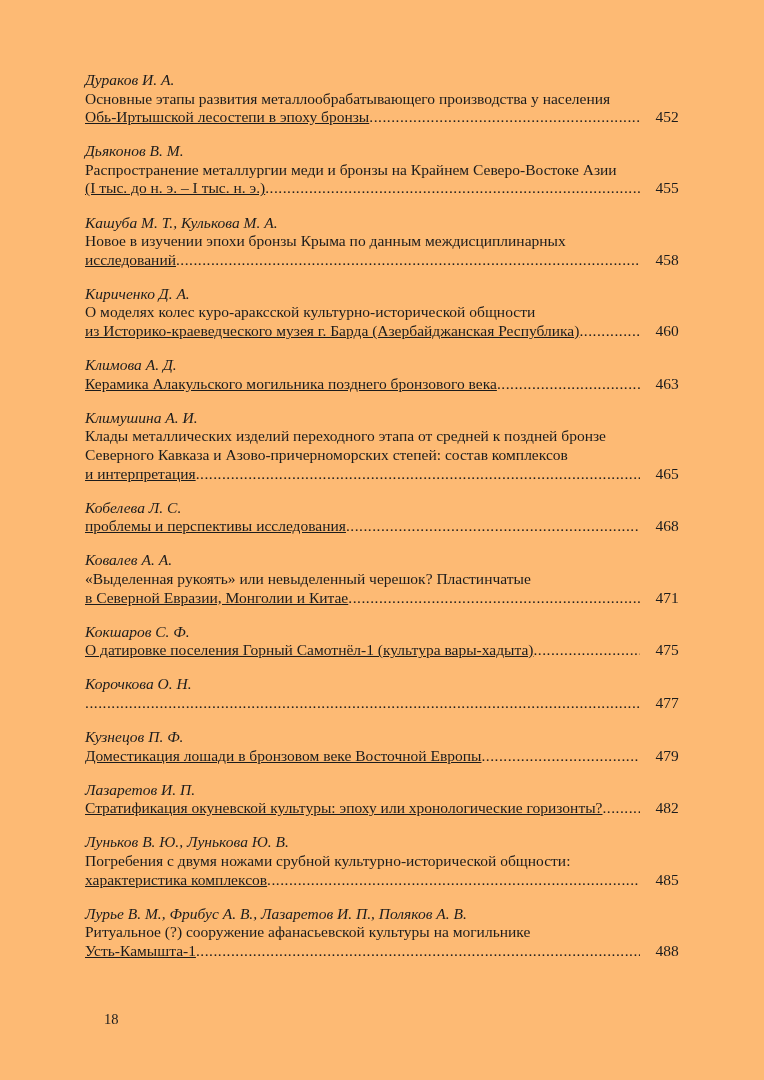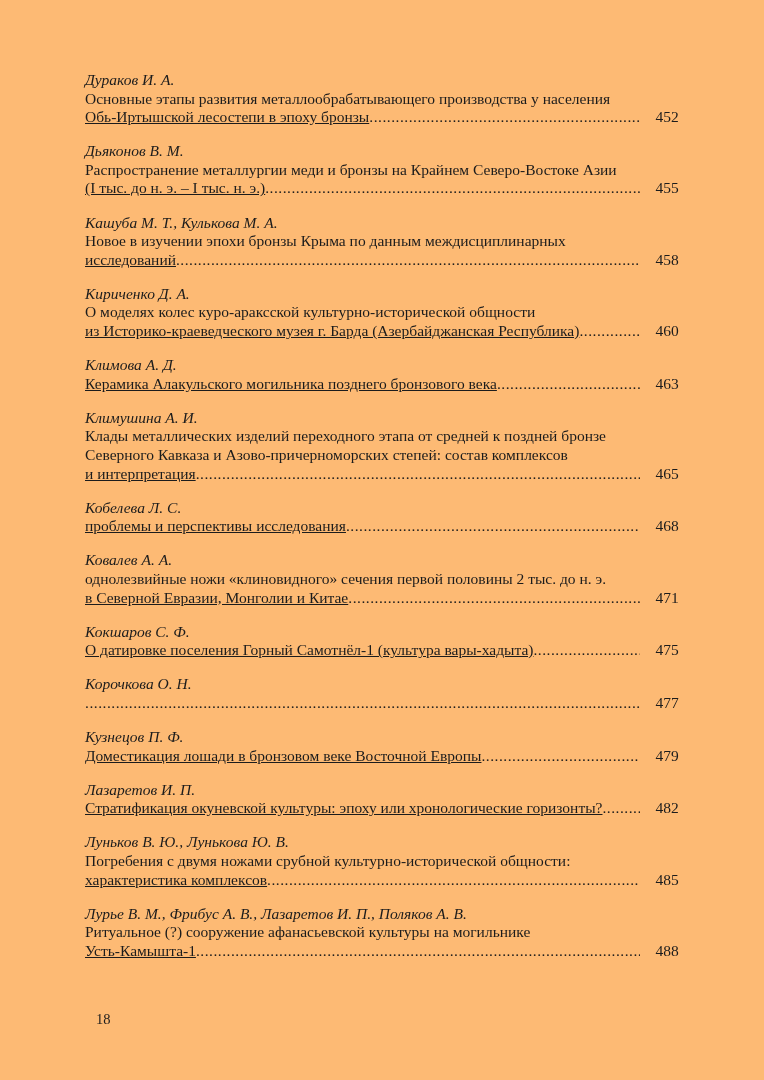--- a/index.html
+++ b/index.html
@@ -28,21 +28,21 @@
     letter-spacing: 0.5px;
   }
   .pg {
     flex: 0 0 auto;
     min-width: 30px;
     text-align: center;
     padding-left: 12px;
   }
   .footer {
     position: absolute;
-    left: 96px;
+    left: 104px;
     top: 1010px;
     font-size: 14.5px;
     color: #1c1c1c;
   }
 </style>
 </head>
 <body>
 
 <div class="sheet">
   <main class="toc" id="toc-entries">
@@ -103,21 +103,21 @@
       <div class="entry">
         <div class="authors">Кобелева Л. С.</div>
         <div class="title-line last">
           <span class="ttext">проблемы и перспективы исследования</span>
           <span class="dots">............................................................................................................................................................................................................................</span>
           <span class="pg">468</span>
         </div>
       </div>
       <div class="entry">
         <div class="authors">Ковалев А. А.</div>
-        <div class="title-line">однолезвийные ножи «клиновидного» сечения первой половины 2 тыс. до н. э.</div>
+        <div class="title-line">«Выделенная рукоять» или невыделенный черешок? Пластинчатые</div>
         <div class="title-line last">
           <span class="ttext">в Северной Евразии, Монголии и Китае</span>
           <span class="dots">............................................................................................................................................................................................................................</span>
           <span class="pg">471</span>
         </div>
       </div>
       <div class="entry">
         <div class="authors">Кокшаров С. Ф.</div>
         <div class="title-line last">
           <span class="ttext">О датировке поселения Горный Самотнёл-1 (культура вары-хадыта)</span>

